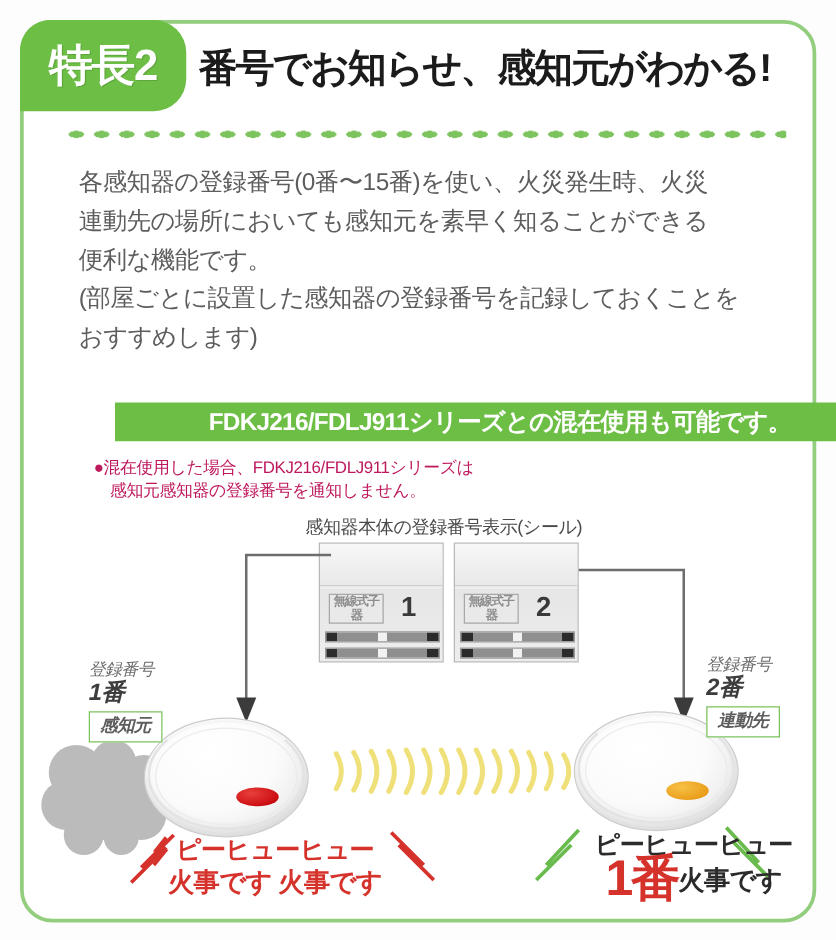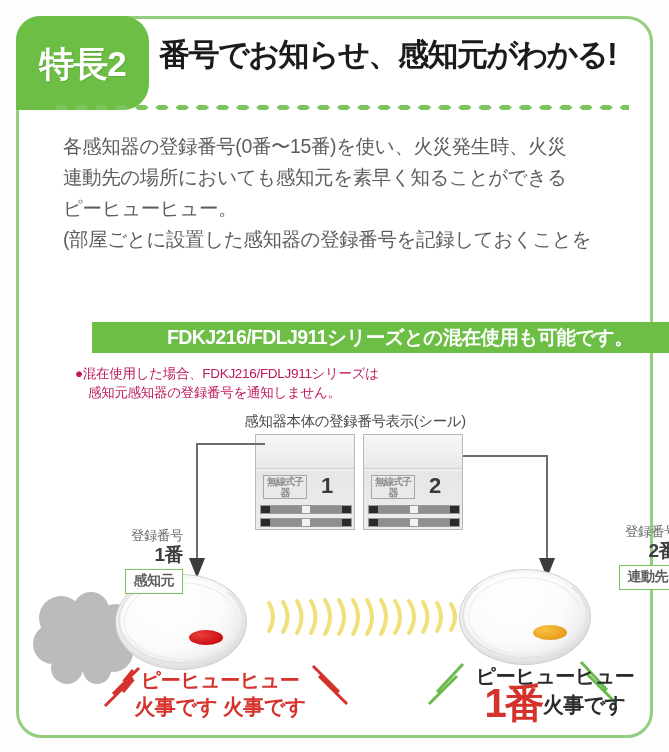--- a/index.html
+++ b/index.html
@@ -29,21 +29,21 @@
 
   
   .header {
     position: absolute;
     left: 0; top: 0;
     width: 637px; height: 78px;
   }
   .badge-feature {
     position: absolute;
     left: -3px; top: -3px;
-    width: 133px; height: 94px;
+    width: 133px; height: 73px;
     background: #6cbe45;
     border-radius: 24px 26px 26px 0;
     display: flex; align-items: center; justify-content: center;
   }
   .badge-feature-label {
     color: #ffffff;
     font-size: 35px;
     font-weight: bold;
     letter-spacing: -1px;
     line-height: 1;
@@ -221,21 +221,21 @@
   .smoke {
     position: absolute;
     left: 12px; top: 186px;
     width: 118px; height: 92px;
   }
 
   
   .waves { position: absolute; left: 246px; top: 183px; width: 206px; height: 56px; }
 
   
-  .callout { position: absolute; width: 112px; text-align: right; }
+  .callout { position: absolute; width: 112px; text-align: left; font-style: italic; }
   .callout.left  { left: 52px; top: 122px; }
   .callout.right { left: 546px; top: 118px; }
   .callout-title {
     color: #6c6c6c;
     font-size: 13.5px;
     letter-spacing: -0.5px;
     line-height: 16px;
     white-space: nowrap;
   }
   .callout-number {
@@ -301,22 +301,23 @@
         <span class="badge-feature-label">特長2</span>
       </div>
       <div class="header-title">番号でお知らせ、感知元がわかる!</div>
     </div>
 
     <div class="dot-divider"></div>
 
     <div class="body-copy">
       <p>各感知器の登録番号(0番〜15番)を使い、火災発生時、火災</p>
       <p>連動先の場所においても感知元を素早く知ることができる</p>
-      <p>ピーヒューヒュー。</p>
+      <p>便利な機能です。</p>
       <p>(部屋ごとに設置した感知器の登録番号を記録しておくことを</p>
+      <p>おすすめします)</p>
     </div>
 
     <div class="green-banner">
       <span class="green-banner-label">FDKJ216/FDLJ911シリーズとの混在使用も可能です。</span>
     </div>
 
     <div class="note">
       <div>●混在使用した場合、FDKJ216/FDLJ911シリーズは</div>
       <div class="note-line-2">感知元感知器の登録番号を通知しません。</div>
     </div>

